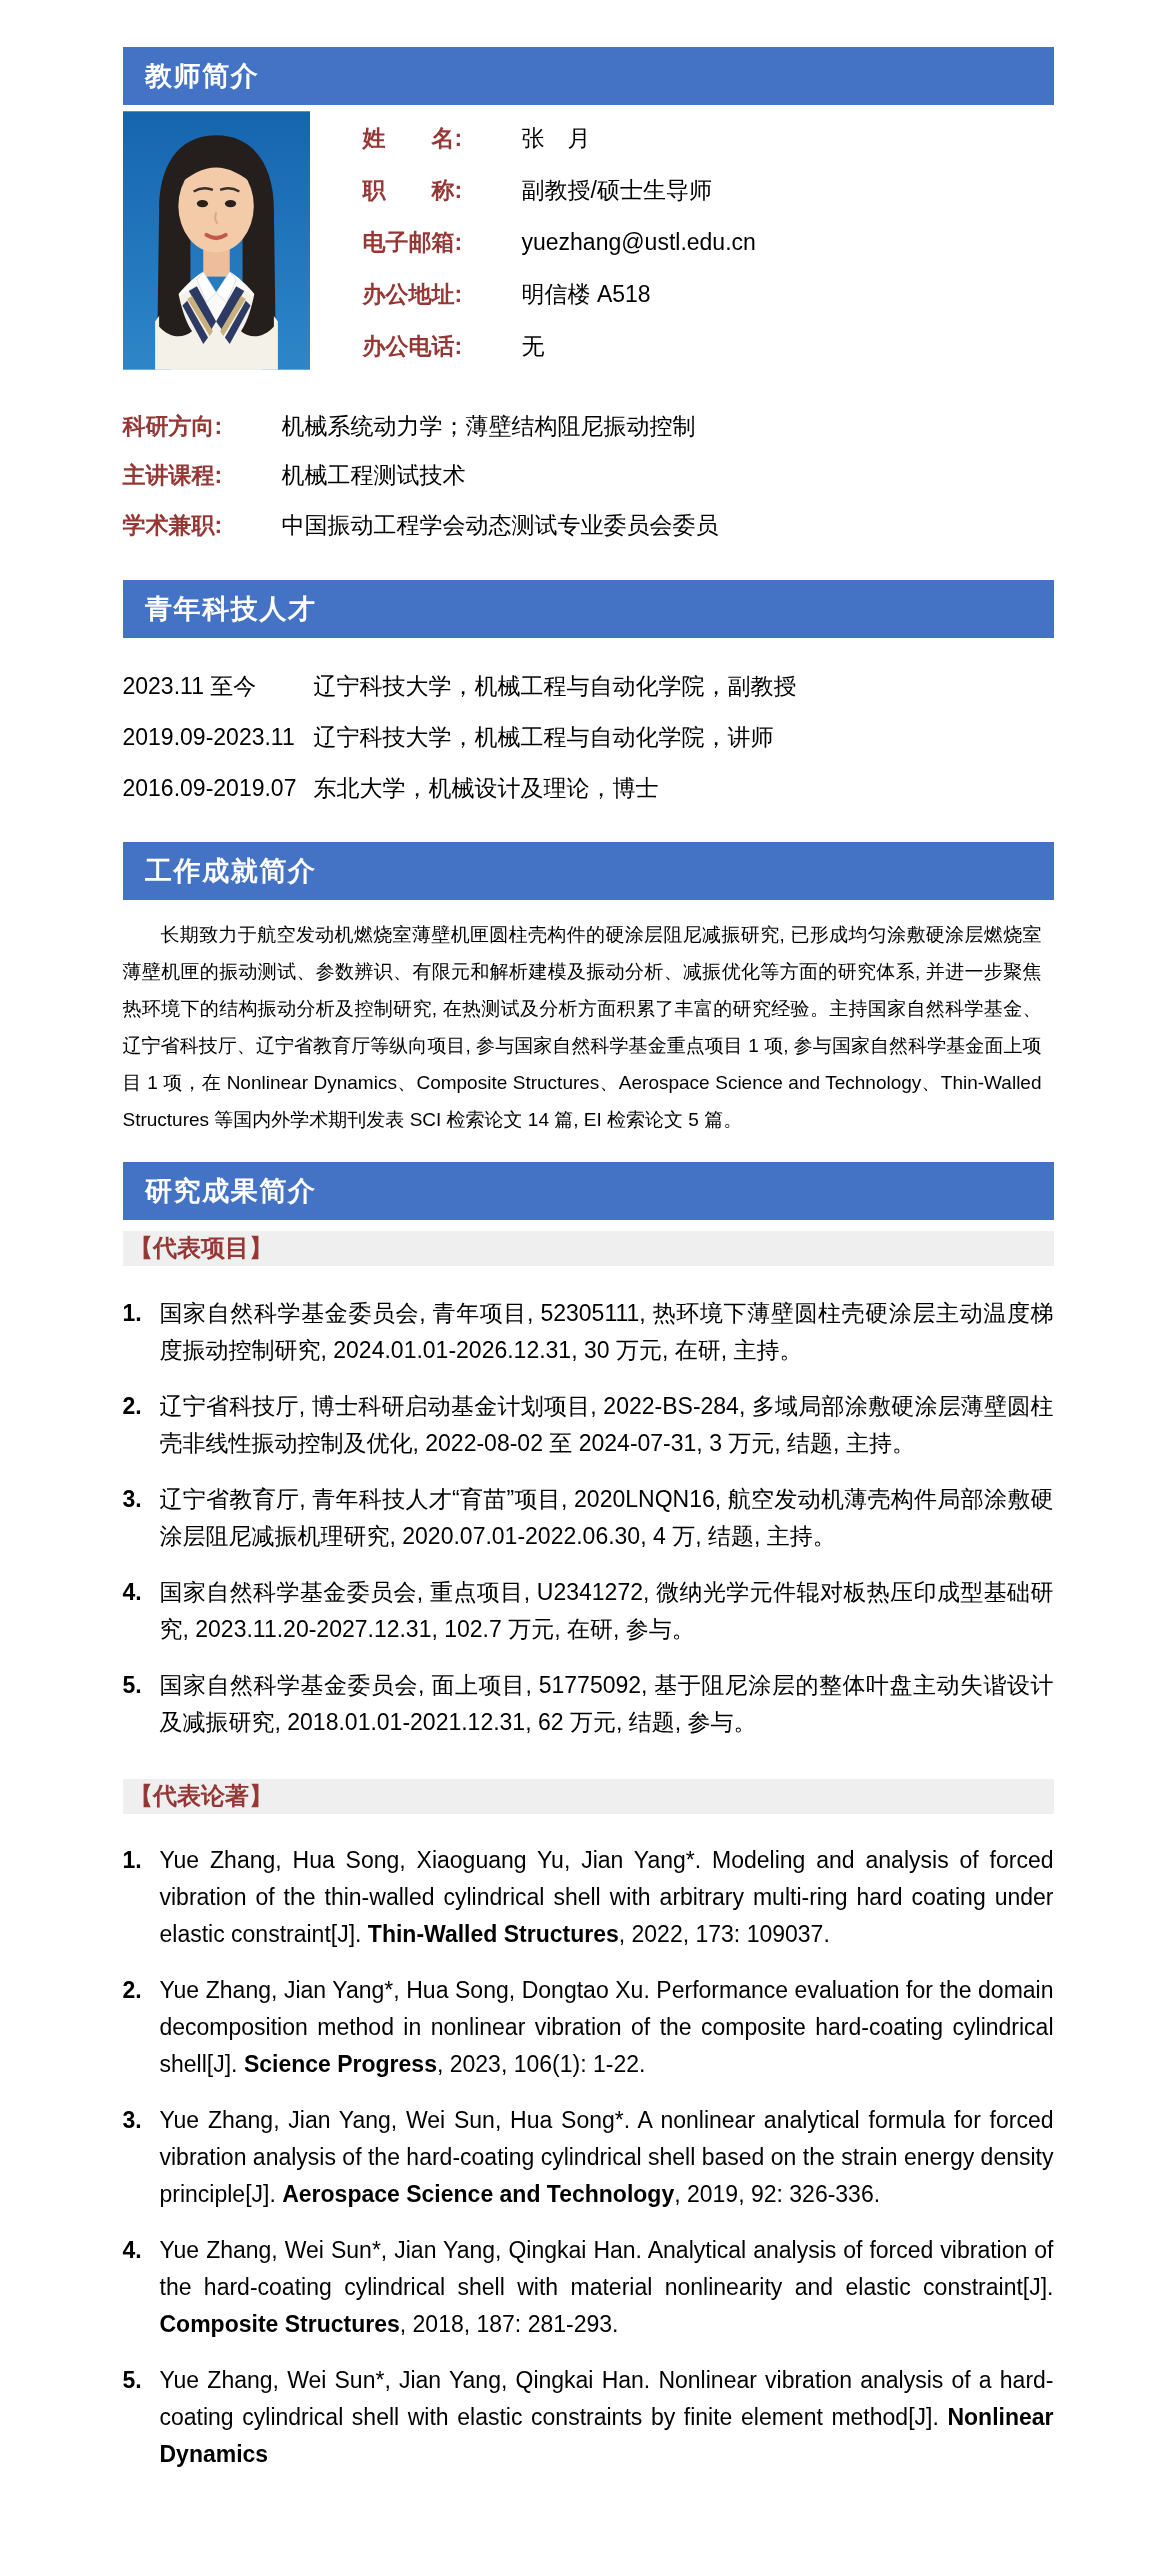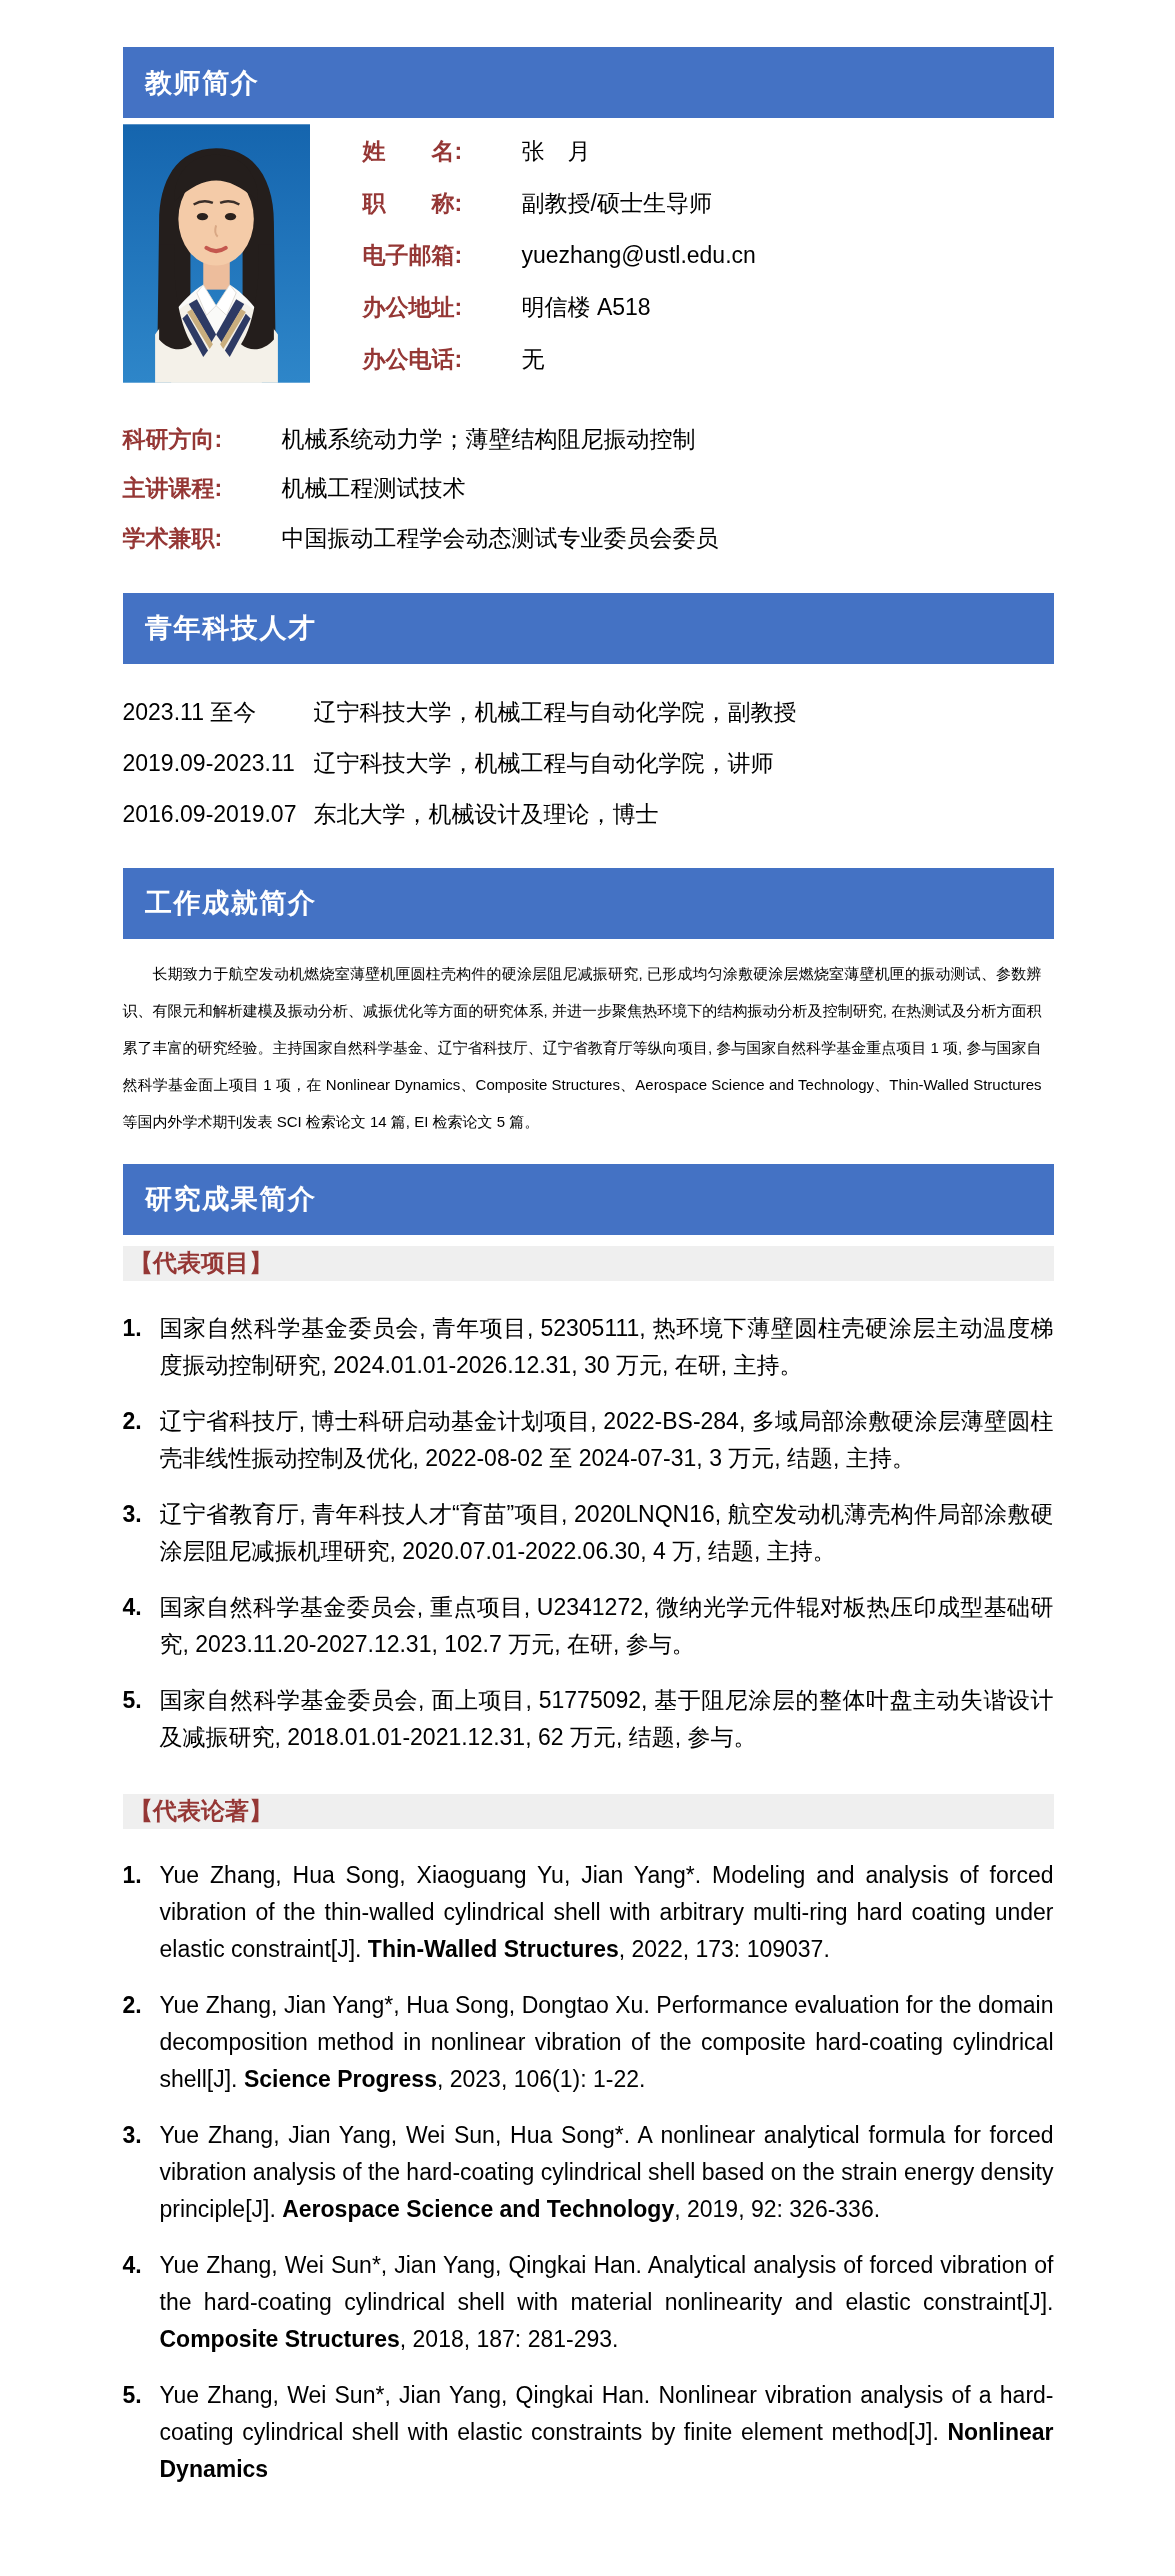--- a/index.html
+++ b/index.html
@@ -17,21 +17,21 @@
   }
   .content {
     width: 931px;
     margin: 0 auto;
     padding-top: 47px;
   }
   
   .band {
     background: #4472C4;
     color: #ffffff;
-    height: 71px;
+    height: 58px;
     display: flex;
     align-items: center;
     padding-left: 22.5px;
     box-sizing: border-box;
     font-size: 27px;
     font-weight: bold;
     letter-spacing: 1.6px;
   }
   
   .profile {
@@ -74,21 +74,21 @@
   .edu-row {
     display: flex;
     font-size: 23px;
     line-height: 32px;
     margin: 19px 0;
   }
   .edu-period { width: 191px; flex-shrink: 0; }
   .edu-detail { flex: 1; }
   
   .para {
-    font-size: 15px;
+    font-size: 19px;
     line-height: 37px;
     text-align: justify;
     text-indent: 2em;
     margin: 16px 12px 24px 0;
   }
   
   .subheader {
     background: #EFEFEF;
     color: #953735;
     font-size: 24px;

